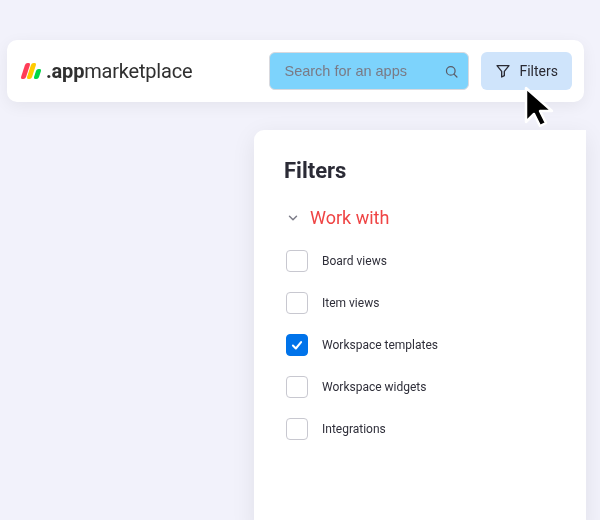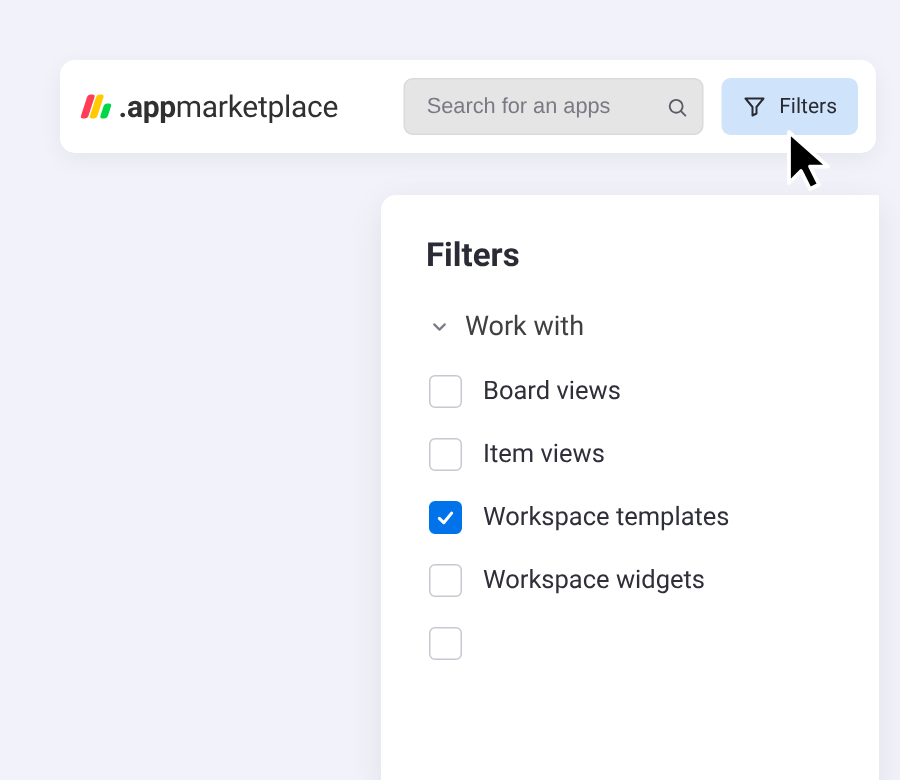--- a/index.html
+++ b/index.html
@@ -7,21 +7,21 @@
     width: 600px;
     height: 520px;
     background: #f2f2fb;
     font-family: -apple-system, BlinkMacSystemFont, "Segoe UI", Roboto, Helvetica, Arial, sans-serif;
     overflow: hidden;
     position: relative;
   }
   .topbar {
     position: absolute;
     top: 40px;
-    left: 40px;
+    left: 7px;
     right: 16px;
     height: 62px;
     background: #fff;
     border-radius: 10px;
     box-shadow: 0 4px 16px rgba(0,0,0,0.06);
     display: flex;
     align-items: center;
     padding: 0 12px 0 16px;
     gap: 12px;
   }
@@ -55,21 +55,21 @@
   .spacer { flex: 1; }
   .search {
     display: flex;
     align-items: center;
     border: 1px solid #d9d9de;
     border-radius: 6px;
     height: 38px;
     padding: 0 10px 0 14px;
     width: 200px;
     gap: 8px;
-    background: #e5e5e5;
+    background: #7dd3fc;
   }
   .search input {
     border: none;
     outline: none;
     font-size: 14.5px;
     color: #333;
     width: 100%;
     background: transparent;
   }
   .search input::placeholder { color: #7a7a85; }
@@ -100,36 +100,36 @@
     font-size: 22px;
     font-weight: 700;
     color: #2b2b36;
     margin-bottom: 24px;
   }
   .section-header {
     display: flex;
     align-items: center;
     gap: 10px;
     font-size: 18px;
-    color: #404040;
+    color: #ef4444;
     margin-bottom: 22px;
     margin-left: 2px;
     cursor: pointer;
   }
   .options {
     display: flex;
     flex-direction: column;
     gap: 20px;
     margin-left: 2px;
   }
   .option {
     display: flex;
     align-items: center;
     gap: 14px;
-    font-size: 17px;
+    font-size: 12px;
     color: #2f2f3a;
     cursor: pointer;
   }
   .checkbox {
     width: 22px;
     height: 22px;
     border: 1.5px solid #c8c8d0;
     border-radius: 4px;
     background: #fff;
     flex-shrink: 0;
@@ -202,19 +202,20 @@
           </svg>
         </div>
       <span>Workspace templates</span>
     </div>
     <div class="option">
       <div class="checkbox"></div>
       <span>Workspace widgets</span>
     </div>
     <div class="option">
       <div class="checkbox"></div>
+      <span>Integrations</span>
     </div>
   </div>
 </div>
 
 <svg class="cursor" width="44" height="50" viewBox="0 0 44 50">
   <path d="M6 4 L6 38 L14 30 L20 42 L26 39 L20 27 L32 27 Z" fill="#000" stroke="#fff" stroke-width="2.5" stroke-linejoin="round"></path>
 </svg>
 
 </body></html>

